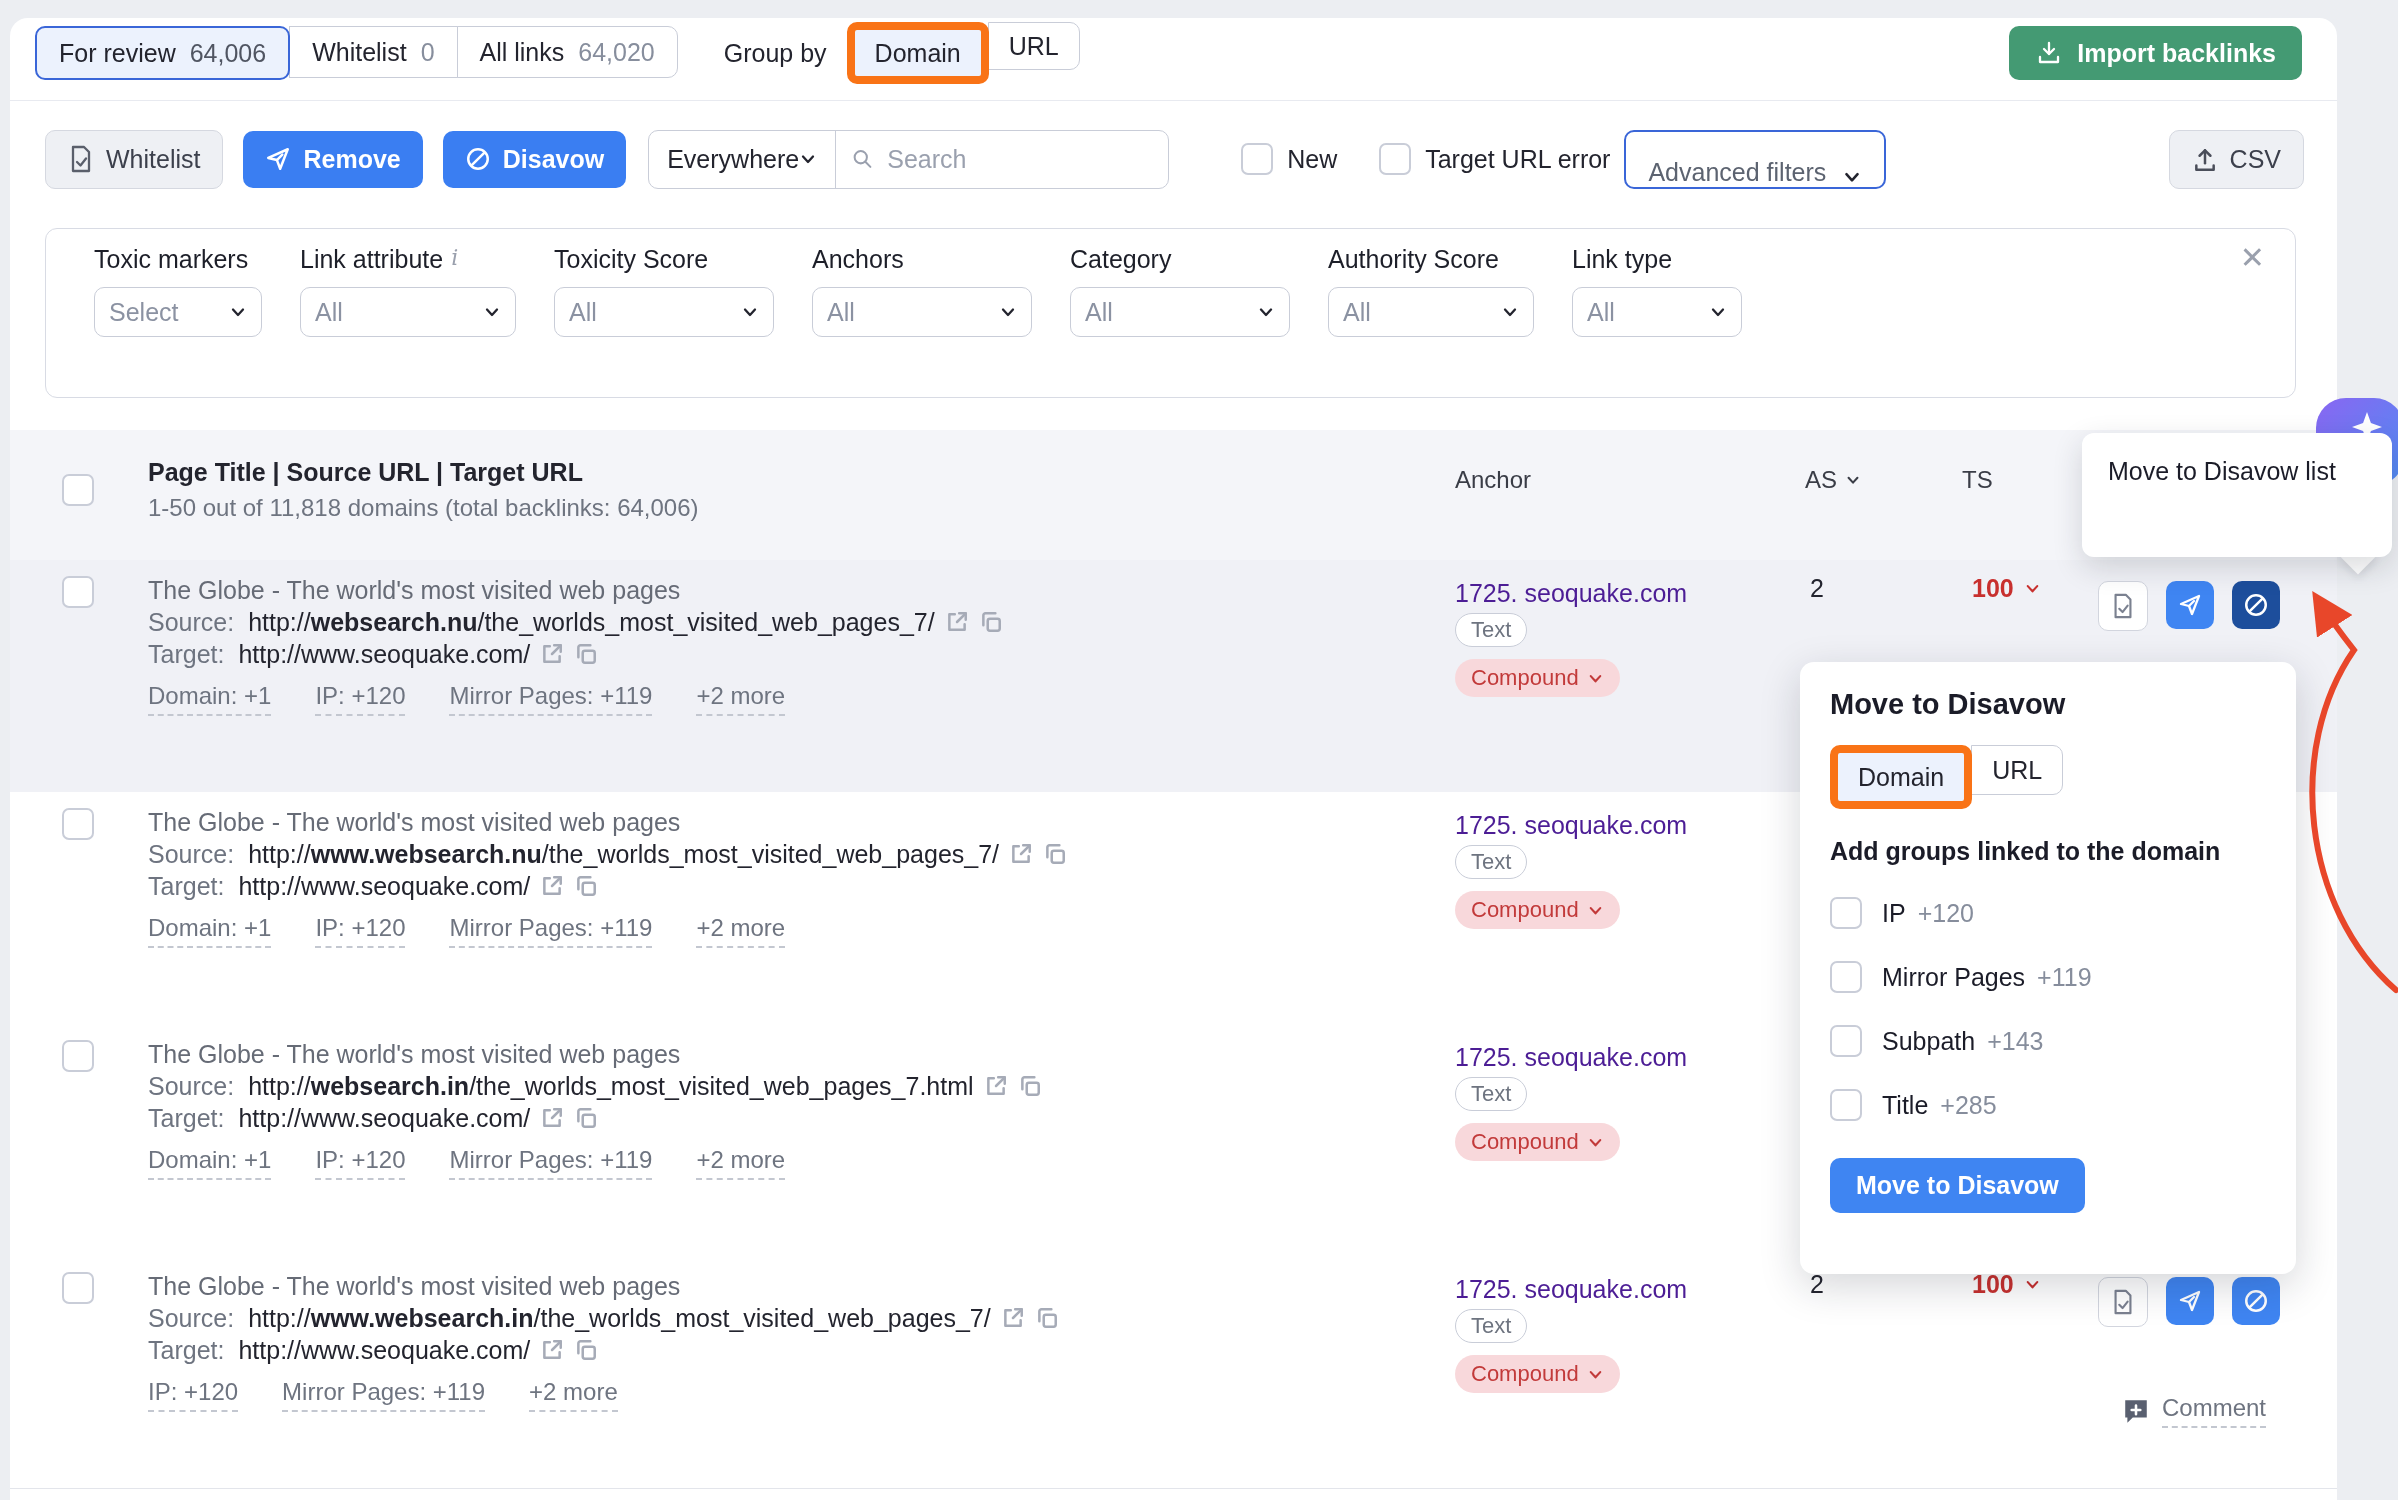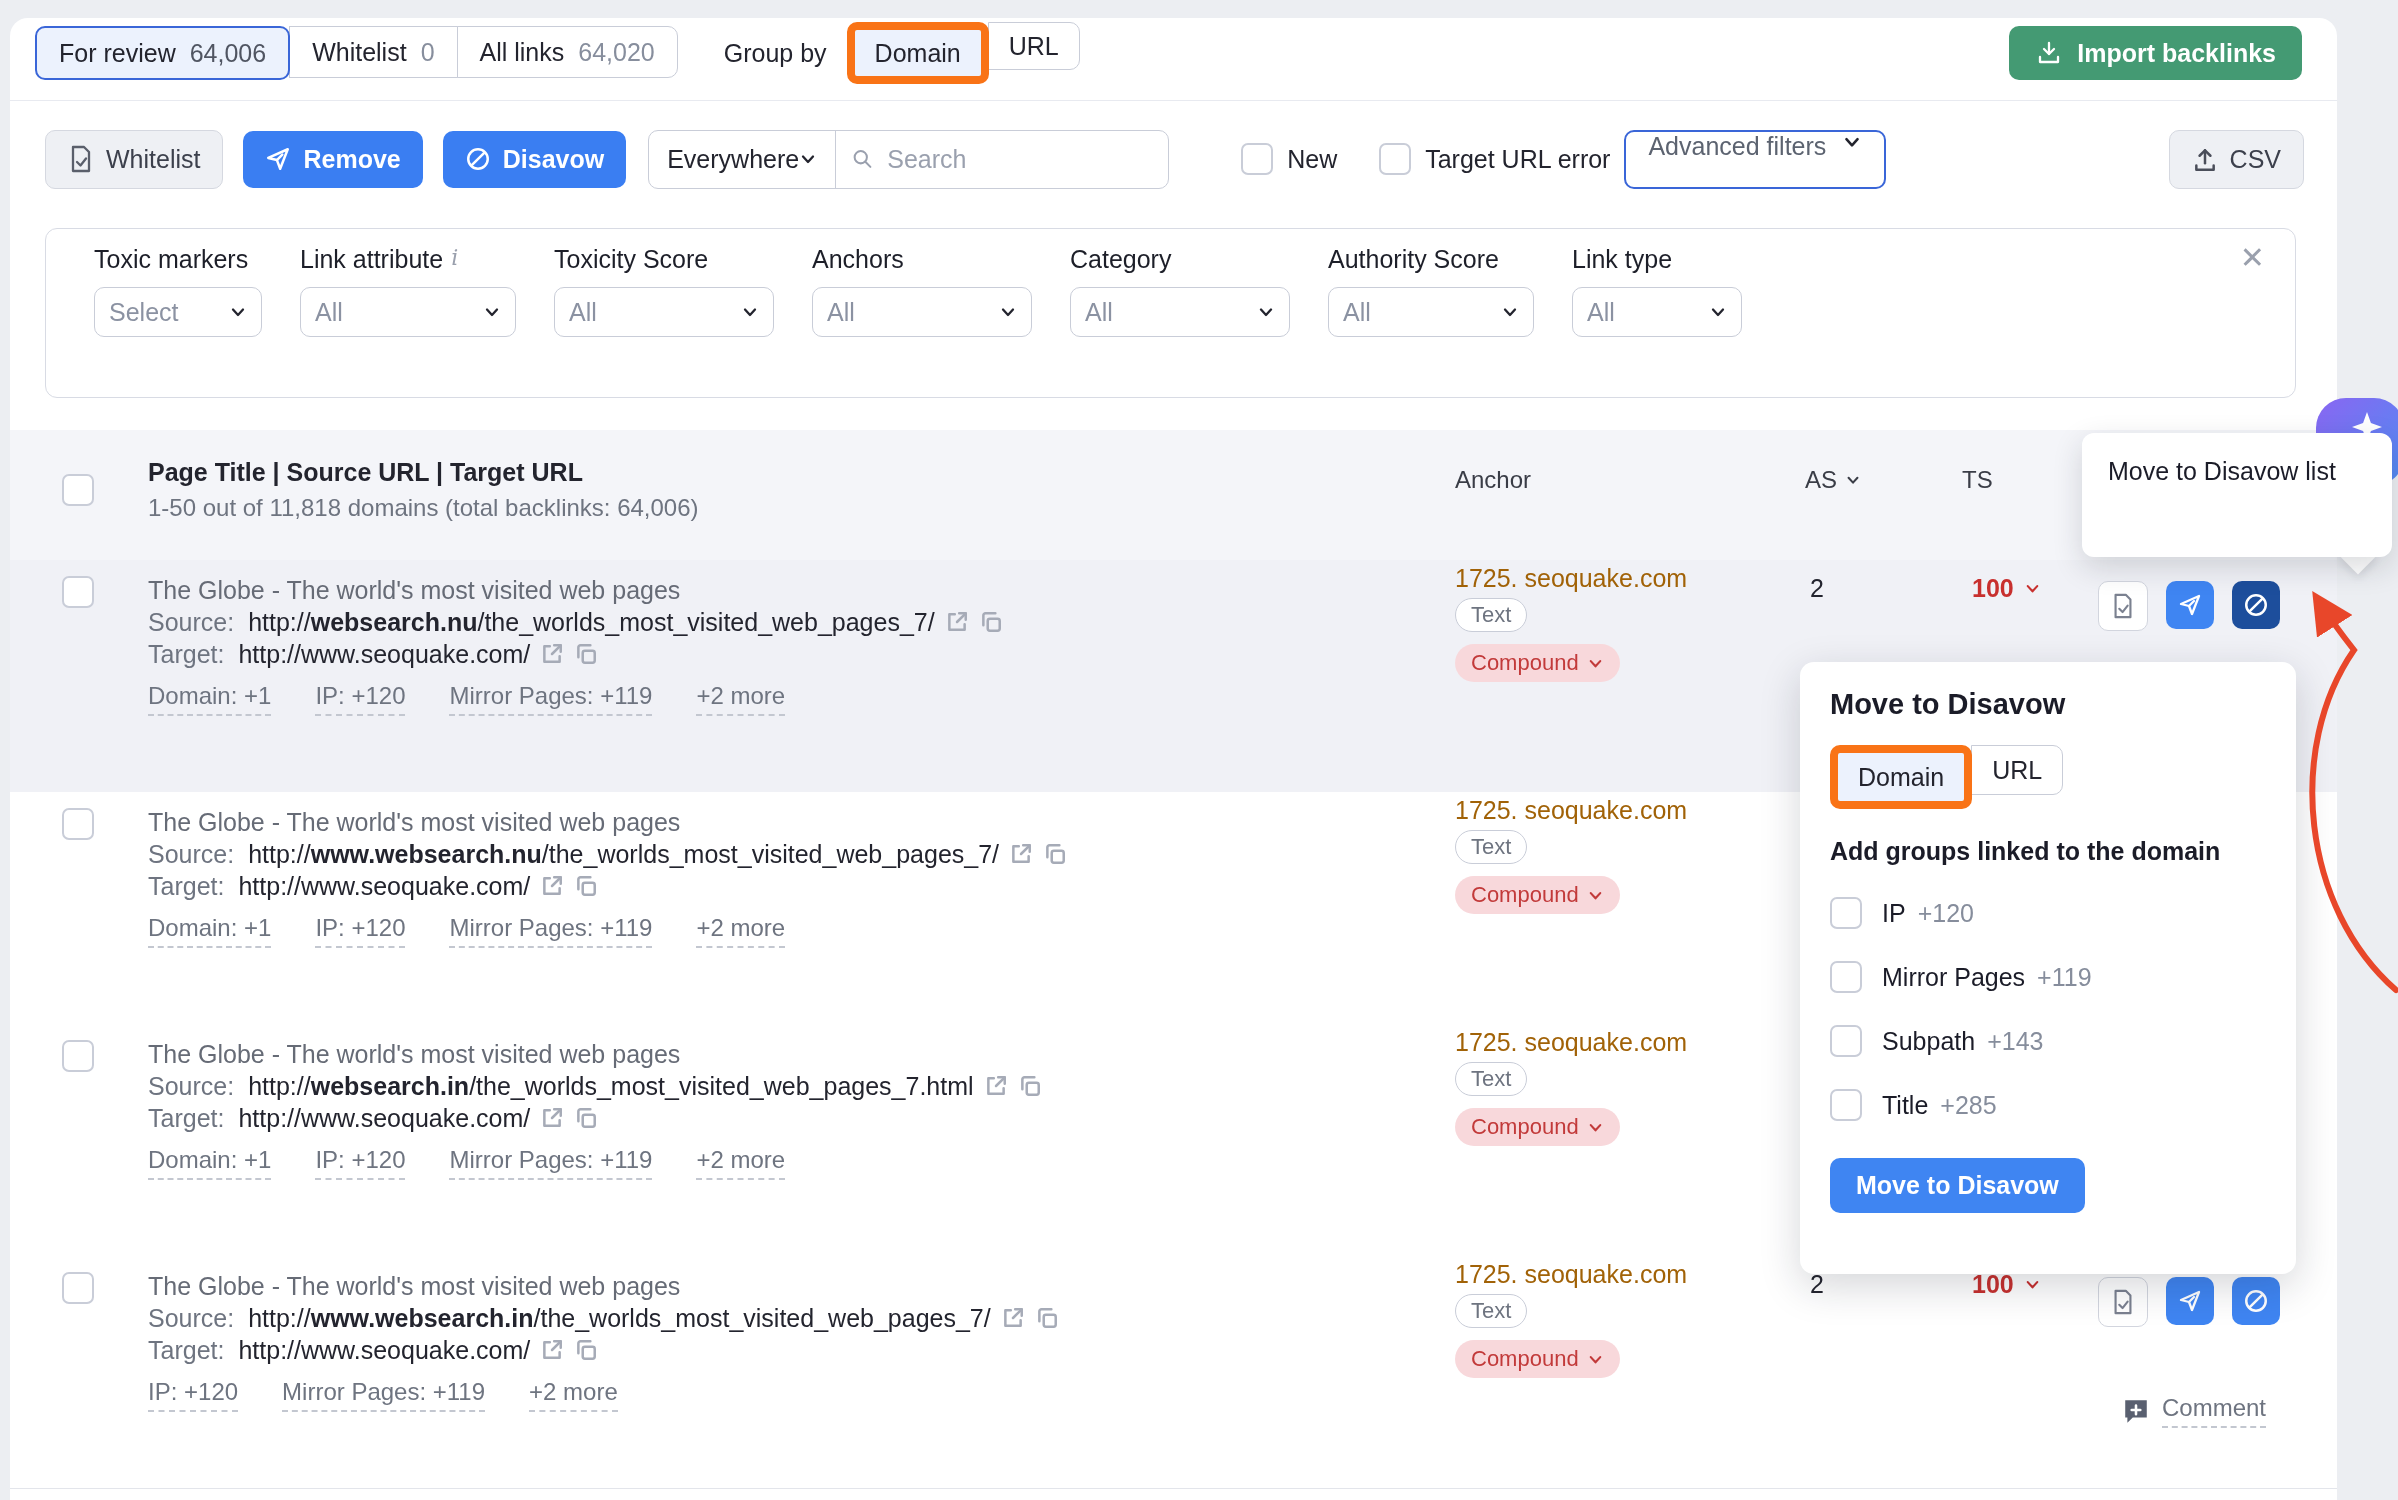--- a/index.html
+++ b/index.html
@@ -32,21 +32,21 @@
   .btn{display:flex;align-items:center;gap:12px;height:57px;padding:0 22px;border-radius:10px;font-size:25px;cursor:pointer;}
   .btn-gray{background:#eef0f4;border:1px solid #d5d8e0;color:#3c404c;}
   .btn-blue{background:#3a7ef2;color:#fff;font-weight:700;}
   .combo{display:flex;align-items:stretch;height:57px;border:1px solid #c9cdd8;border-radius:10px;overflow:hidden;background:#fff;}
   .combo-select{display:flex;align-items:center;padding:0 18px;border-right:1px solid #c9cdd8;font-size:25px;cursor:pointer;}
   .combo-search{display:flex;align-items:center;gap:12px;padding:16px 16px;width:300px;}
   .combo-search input{border:none;outline:none;font-size:25px;width:100%;font-family:inherit;color:#23242e;}
   .combo-search input::placeholder{color:#9aa0ae;}
   .cb{width:28px;height:28px;border:2px solid #c9cdd8;border-radius:7px;background:#fff;cursor:pointer;flex:none;}
   .cb-label{font-size:25px;margin-left:14px;cursor:default;}
-  .adv-btn{display:flex;align-items:flex-start;gap:16px;height:55px;padding:0 22px;border:2px solid #3a66d8;
+  .adv-btn{display:flex;align-items:flex-end;gap:16px;height:55px;padding:0 22px;border:2px solid #3a66d8;
     border-radius:10px;color:#5c6370;font-size:25px;background:#fff;cursor:pointer;}
   .adv-btn .icon{color:#23242e;}
   
   .filter-panel{position:absolute;left:35px;top:210px;width:2249px;height:168px;border:1.5px solid #d8dbe4;border-radius:12px;background:#fff;}
   .filter-groups{position:absolute;left:48px;top:16px;display:flex;gap:38px;}
   .fgroup .flabel{font-size:25px;font-weight:500;color:#1d1f29;display:flex;align-items:flex-start;gap:8px;}
   .fgroup .fsel{margin-top:13px;height:48px;border:1px solid #c9cdd8;border-radius:10px;display:flex;
     align-items:center;justify-content:space-between;padding:0 14px;color:#8b92a2;font-size:25px;cursor:pointer;background:#fff;}
   .fgroup .fsel .icon{color:#23242e;}
   .info-i{font-family:"DejaVu Serif",serif;font-style:italic;font-size:22px;color:#9aa0ad;line-height:1;margin-top:2px;}
@@ -63,21 +63,21 @@
   .row.shaded{background:#f0f1f6;}
   .row .cb{position:absolute;left:52px;top:16px;}
   .main-col{position:absolute;left:138px;top:0;width:1260px;}
   .row-title{margin-top:14px;font-size:25px;color:#666b76;height:32px;line-height:32px;}
   .row-line{font-size:25px;height:32px;line-height:32px;color:#6e7480;display:flex;align-items:center;gap:10px;}
   .row-line .url{color:#23242e;margin-left:4px;}
   .row-line .icon{color:#a6abb7;cursor:pointer;}
   .row-groups{margin-top:12px;display:flex;gap:44px;}
   .group-link{font-size:24px;color:#6e7480;border-bottom:2px dashed #c3c7d0;padding-bottom:4px;cursor:pointer;}
   .anchor-col{position:absolute;left:1445px;top:0;}
-  .anchor-text{margin-top:4px;font-size:25px;color:#a16207;height:30px;}
+  .anchor-text{margin-top:19px;font-size:25px;color:#4c1d95;height:30px;}
   .pill{display:inline-flex;align-items:center;font-size:22px;border-radius:19px;}
   .text-pill{margin-top:4px;border:1.5px solid #c9cdd8;color:#6e7480;padding:3px 15px;background:#fff;}
   .compound-pill{margin-top:12px;background:#f8d8db;color:#c23a3a;padding:6px 16px;gap:8px;cursor:pointer;}
   .as-val{position:absolute;left:1800px;top:14px;font-size:25px;color:#23242e;}
   .ts-val{position:absolute;left:1962px;top:14px;font-size:25px;font-weight:700;color:#c8302e;display:flex;align-items:center;gap:10px;cursor:pointer;}
   .actions{position:absolute;left:2088px;top:21px;display:flex;gap:18px;}
   .act{width:48px;height:48px;border-radius:10px;display:flex;align-items:center;justify-content:center;cursor:pointer;}
   .act.ghost{background:#fff;border:1px solid #d2d5de;color:#7b8190;}
   .act.blue{background:#3f85f2;color:#fff;}
   .act.navy{background:#1d4e9c;color:#fff;}

